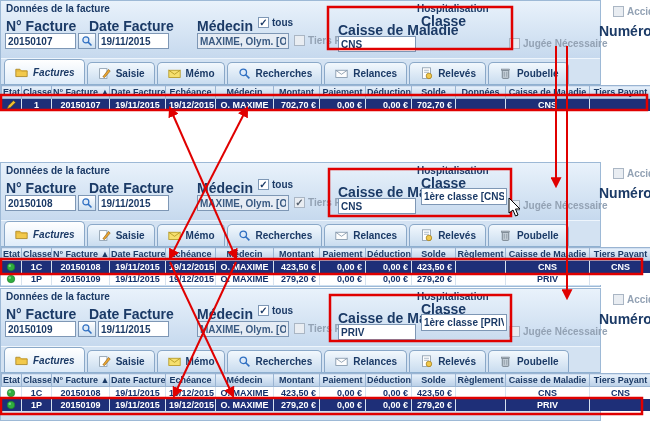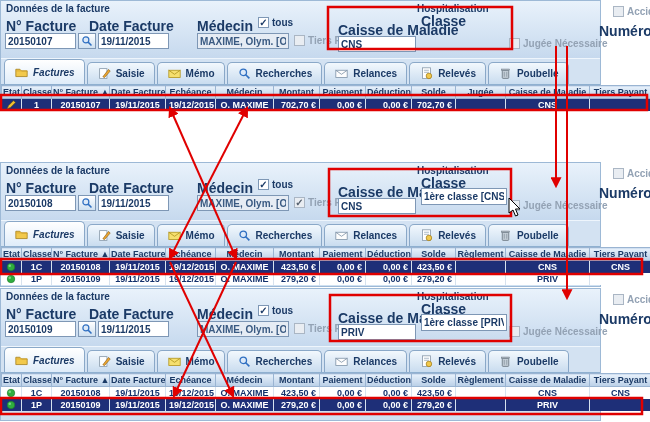--- a/index.html
+++ b/index.html
@@ -239,21 +239,21 @@
             <th class="gh">Etat</th>
               <th class="gh">Classe</th>
               <th class="gh">N° Facture ▲</th>
               <th class="gh">Date Facture</th>
               <th class="gh">Echéance</th>
               <th class="gh">Médecin</th>
               <th class="gh">Montant</th>
               <th class="gh">Paiement</th>
               <th class="gh">Déduction</th>
               <th class="gh">Solde</th>
-              <th class="gh">Jugée</th>
+              <th class="gh">Données</th>
               <th class="gh">Caisse de Maladie</th>
               <th class="gh">Tiers Payant</th>
             </tr>
           </thead>
           <tbody>
 
               <tr class="selected">
                 <td class="etat-cell"><svg class="etat-ic" viewBox="0 0 16 16">
                   <use href="#sym-etat-pencil"></use>
                 </svg></td>

